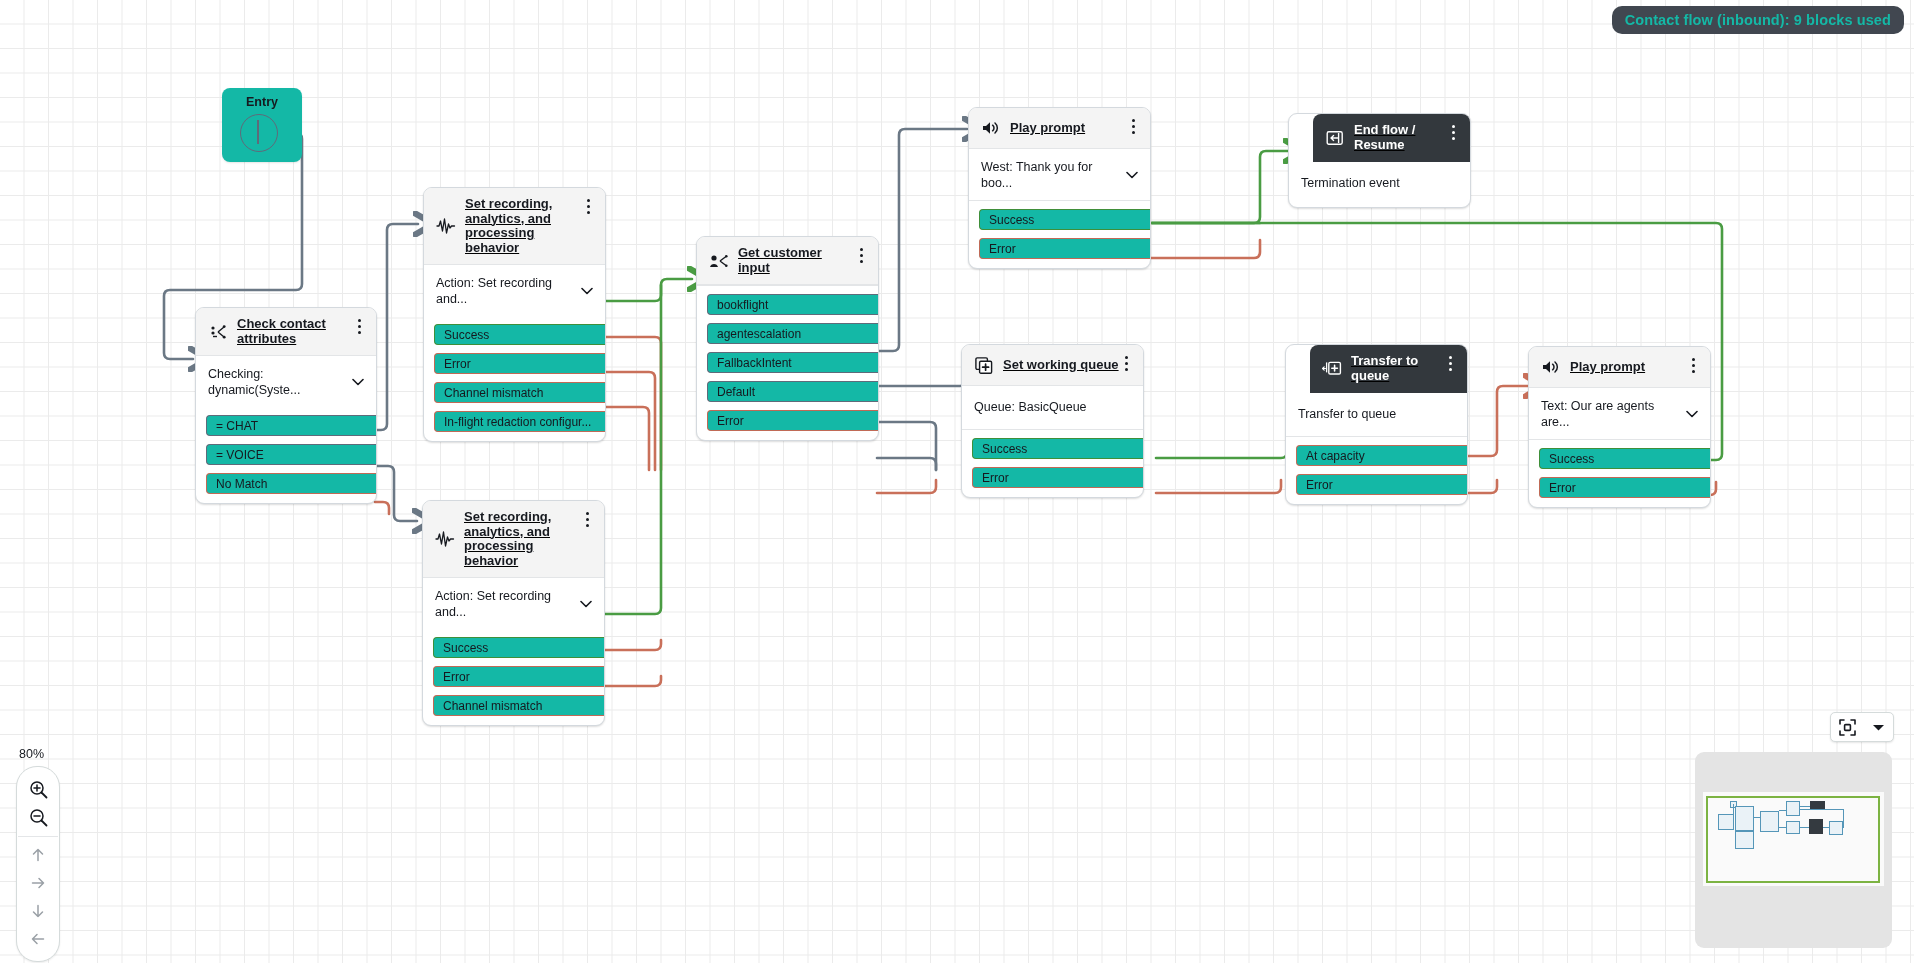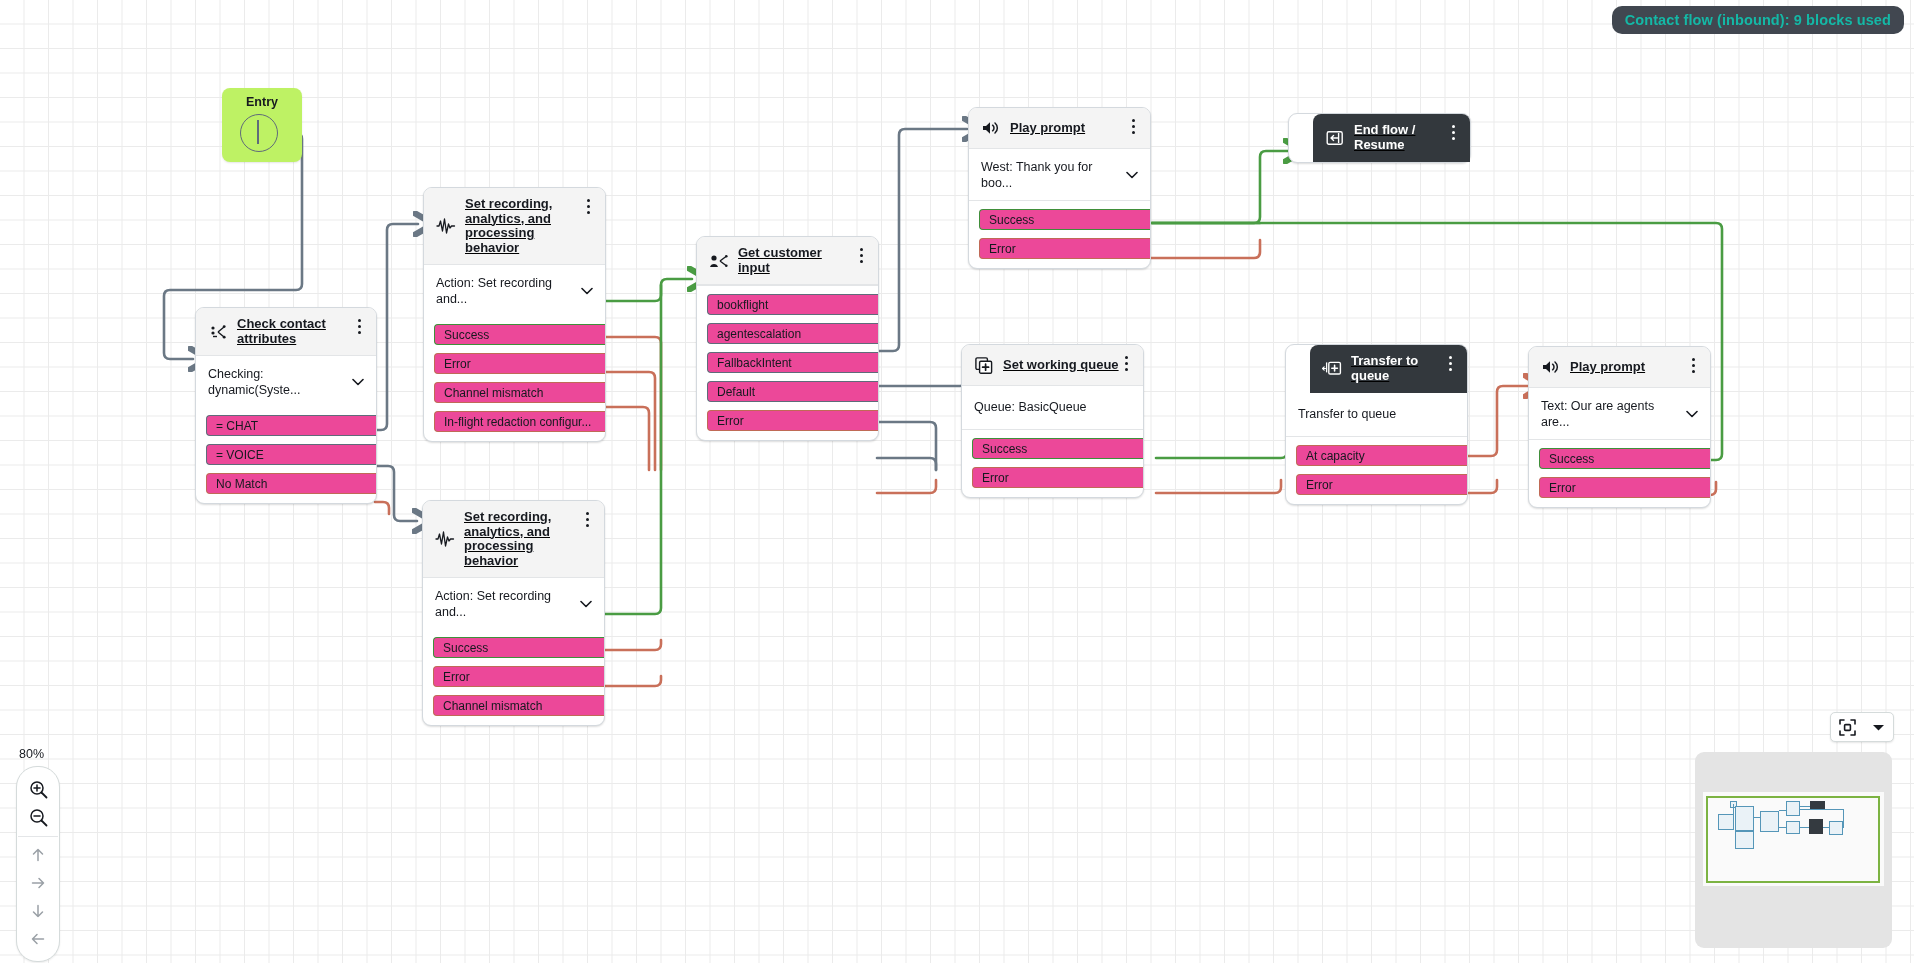--- a/index.html
+++ b/index.html
@@ -86,21 +86,21 @@
   .ports.noline{border-top:none;}
   .port{
     position:relative;
     margin:8px 0 0 10px;
     height:21px;line-height:20px;
     border:1px solid #c06a56;
     border-right:none;
     border-radius:4px 0 0 4px;
     font-size:12px;color:#16191f;
     padding-left:9px;
-    background:#ec4899;
+    background:#14b8a6;
     box-sizing:border-box;
     cursor:pointer;
   }
   .port.ok{border-color:#3f8f3a;}
   .port.neutral{border-color:#5f6b7a;}
 
   
   .zoomlabel{position:absolute;left:19px;top:747px;font-size:12.5px;color:#16191f;}
   .zoombar{
     position:absolute;left:16px;top:766px;width:42px;
@@ -131,21 +131,21 @@
   .mm-view{
     position:absolute;left:3px;top:4px;width:174px;height:87px;
     border:2px solid #7cb342;box-sizing:border-box;
   }
   .mm-node{position:absolute;border:1.5px solid #5596b8;background:#eaf2f7;box-sizing:border-box;}
   .mm-node.dk{background:#343a40;border-color:#343a40;}
   .mm-wire{position:absolute;background:#5596b8;}
 
   .entry{
     position:absolute;left:222px;top:88px;width:80px;height:74px;
-    background:#bef264;border-radius:8px;box-shadow:0 1px 2px rgba(0,0,0,.10);
+    background:#14b8a6;border-radius:8px;box-shadow:0 1px 2px rgba(0,0,0,.10);
     z-index:10;
   }
   .entry .elabel{
     text-align:center;font-size:12.5px;font-weight:bold;color:#16191f;padding-top:7px;
   }
   .entry .ecirc{
     position:absolute;left:18px;top:26px;width:36px;height:36px;
     border:1.6px solid #5f6b7a;border-radius:50%;
   }
   .entry .ebar{position:absolute;left:35px;top:32px;width:2px;height:24px;background:#5f6b7a;}
@@ -393,20 +393,21 @@
           <path d="M12.6,3 V13" stroke="#ffffff" stroke-width="1.4"></path>
         </svg>
     </span>
     <span class="htitle">End flow / Resume</span>
     <span class="kebab">
         <i></i>
         <i></i>
         <i></i>
       </span>
   </div>
+  <div class="node-plain">Termination event</div>
 </div>
 
 <div class="node" style="left:961px;top:344px;width:181px;">
   <div class="node-head">
     <span class="hicon">
       <svg width="18" height="17" viewBox="0 0 18 17">
           <rect x="0.9" y="0.9" width="11.5" height="11.5" rx="1.3" stroke="#16191f" stroke-width="1.4" fill="none"></rect>
           <rect x="4.6" y="4.2" width="12" height="12" rx="1.3" fill="#ffffff" stroke="#16191f" stroke-width="1.4"></rect>
           <path d="M10.6,7.2 V13.2 M7.6,10.2 H13.6" stroke="#16191f" stroke-width="1.7" stroke-linecap="round"></path>
         </svg>

